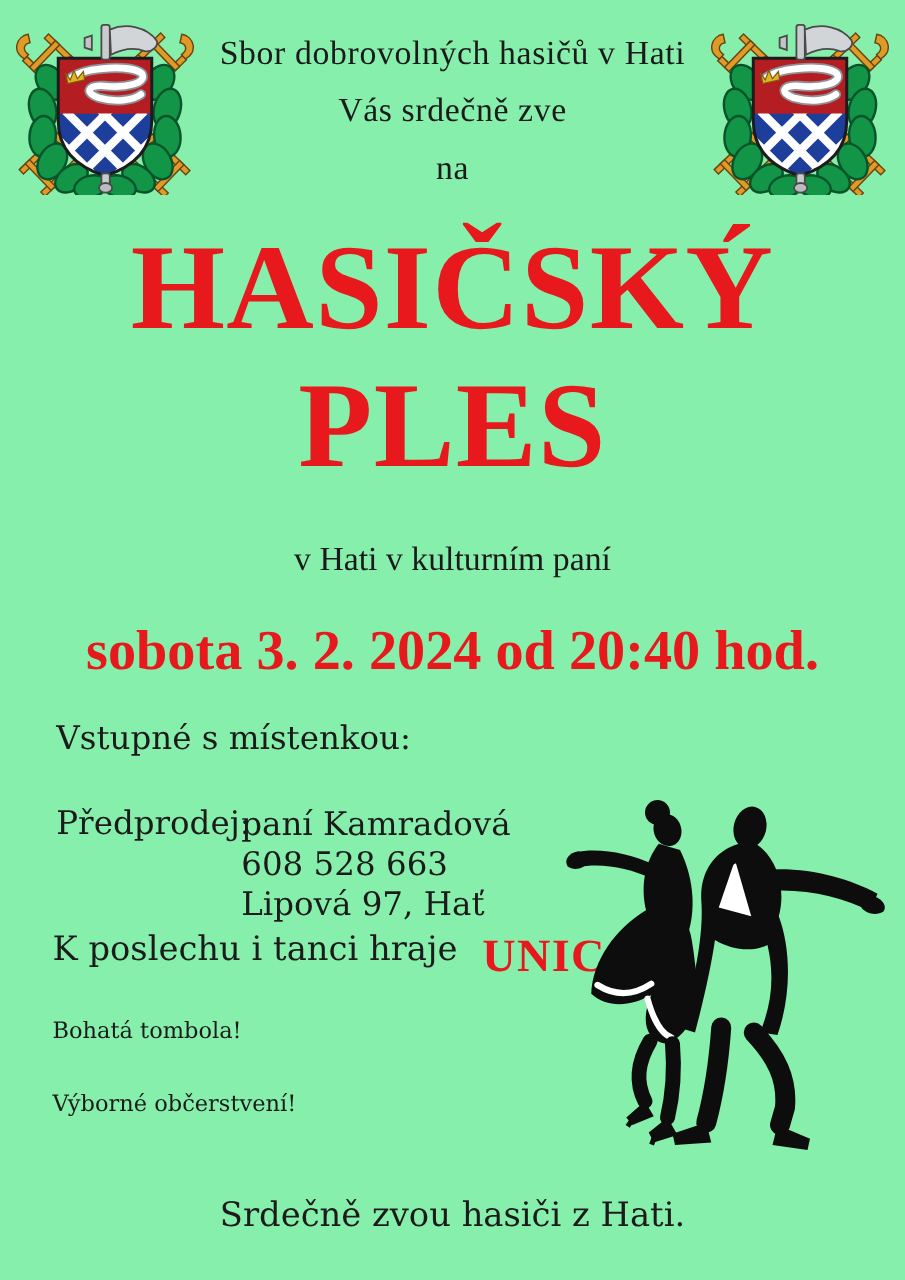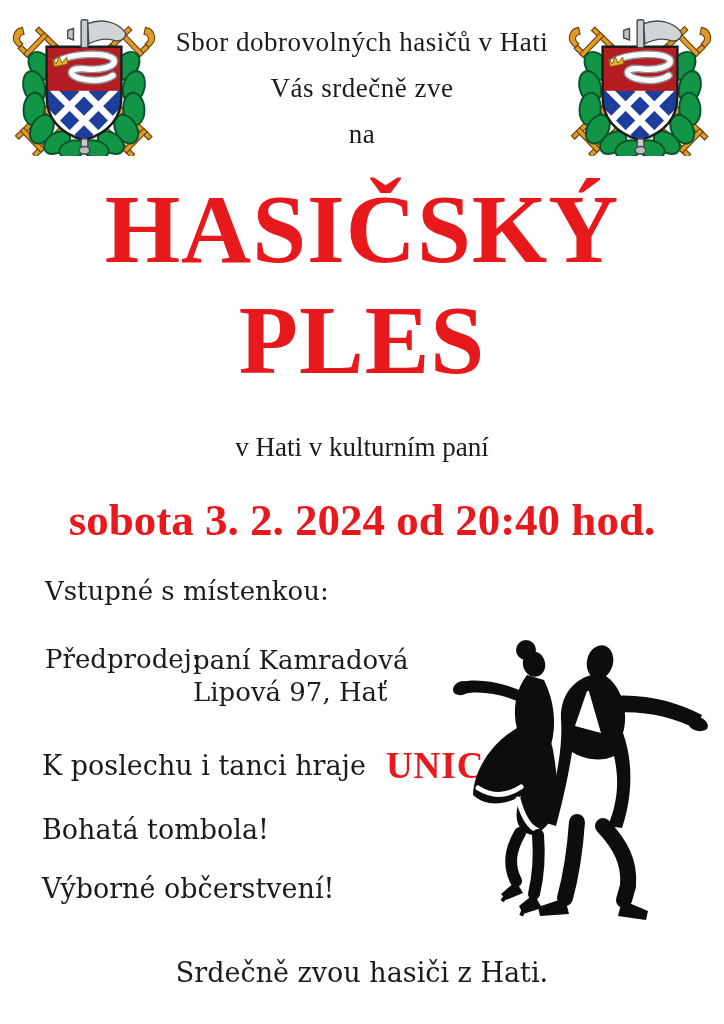--- a/index.html
+++ b/index.html
@@ -13,47 +13,47 @@
     --crest-gold:#e09b27;
     --crest-gold-dark:#6b4312;
     --crest-steel:#c9ccCF;
   }
   *{margin:0;padding:0;box-sizing:border-box;}
   html,body{background:#888;}
   .poster{
     position:relative;
     width:724px;height:1024px;
     margin:0 auto;
-    background:#ffffff;
+    background:#86efac;
     overflow:hidden;
     font-family:"Liberation Serif", serif;
     color:var(--text);
   }
   .center-line{position:absolute;left:0;width:724px;text-align:center;}
   .hdr{font-size:27px;letter-spacing:.5px;}
   .title-line{
     font-size:97px;font-weight:bold;color:var(--accent-red);
     letter-spacing:1px;line-height:1;font-family:Liberation Serif, serif;
   }
   .venue{font-size:27px;}
   .date-line{
     font-size:45px;font-weight:bold;color:var(--accent-red);
     letter-spacing:0;
   }
-  .row{position:absolute;display:flex;align-items:center;}
+  .row{position:absolute;display:flex;align-items:flex-start;}
   .body-text{font-family:"DejaVu Serif","Liberation Serif",serif;font-size:26px;}
   .price{font-family:"Liberation Serif",serif;font-size:35px;font-weight:bold;margin-left:14px;}
   .presale{position:absolute;display:flex;font-family:"DejaVu Serif","Liberation Serif",serif;font-size:26px;}
   .presale-label{width:148px;flex:0 0 148px;}
   .presale-lines div{line-height:32px;}
   .band-name{
     font-family:"Liberation Serif",serif;font-size:37px;font-weight:bold;
     color:var(--accent-red);margin-left:20px;letter-spacing:1px;
   }
-  .note{position:absolute;font-family:"DejaVu Serif","Liberation Serif",serif;font-size:27px;}
+  .note{position:absolute;font-family:"DejaVu Serif","Liberation Serif",serif;font-size:18px;}
   .footer{font-family:"DejaVu Serif","Liberation Serif",serif;font-size:27px;}
   .crest{position:absolute;width:144px;height:140px;}
   .dancers{position:absolute;left:450px;top:636px;width:264px;height:292px;}
 </style>
 </head>
 <body>
 
 <svg width="0" height="0" style="position:absolute">
   <defs>
     <g id="crest-sym">
@@ -153,20 +153,21 @@
   <div class="center-line date-line" style="top:494px">sobota 3. 2. 2024 od 20:40 hod.</div>
 
   <div class="row" style="left:45px;top:576px">
     <span class="body-text">Vstupné s místenkou:</span>
   </div>
 
   <div class="presale" style="left:45px;top:644px">
     <div class="presale-label">Předprodej:</div>
     <div class="presale-lines">
       <div>paní Kamradová</div>
+      <div>608 528 663</div>
       <div>Lipová 97, Hať</div>
     </div>
   </div>
 
   <div class="row" style="left:42px;top:744px">
     <span class="body-text" style="font-size:27px">K poslechu i tanci hraje</span>
     <span class="band-name">UNICO</span>
   </div>
 
   <div class="note" style="left:42px;top:814px">Bohatá tombola!</div>

